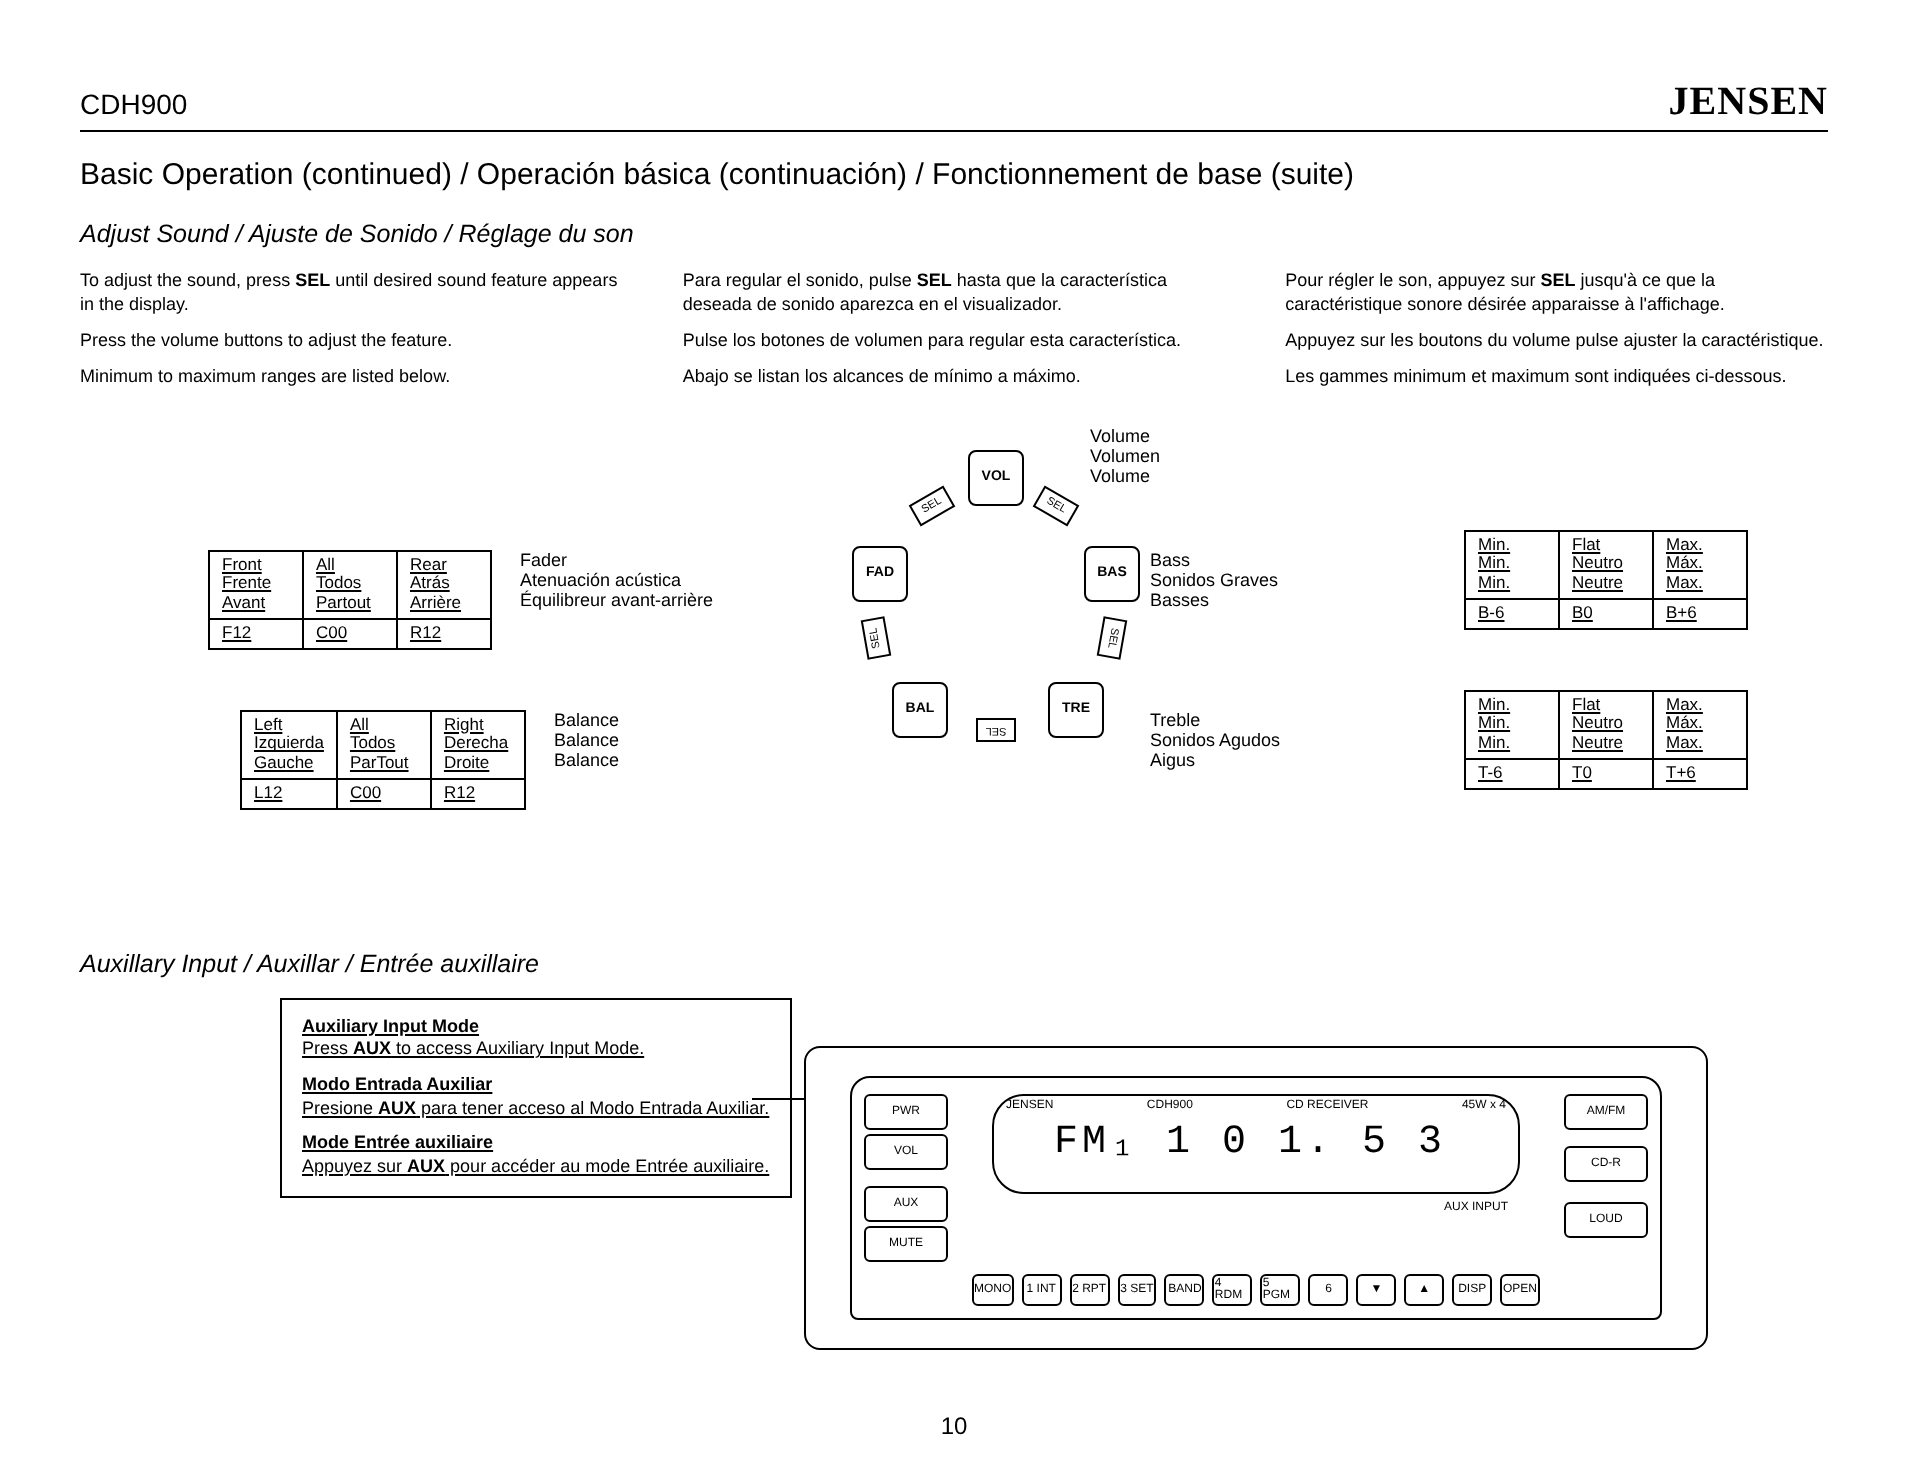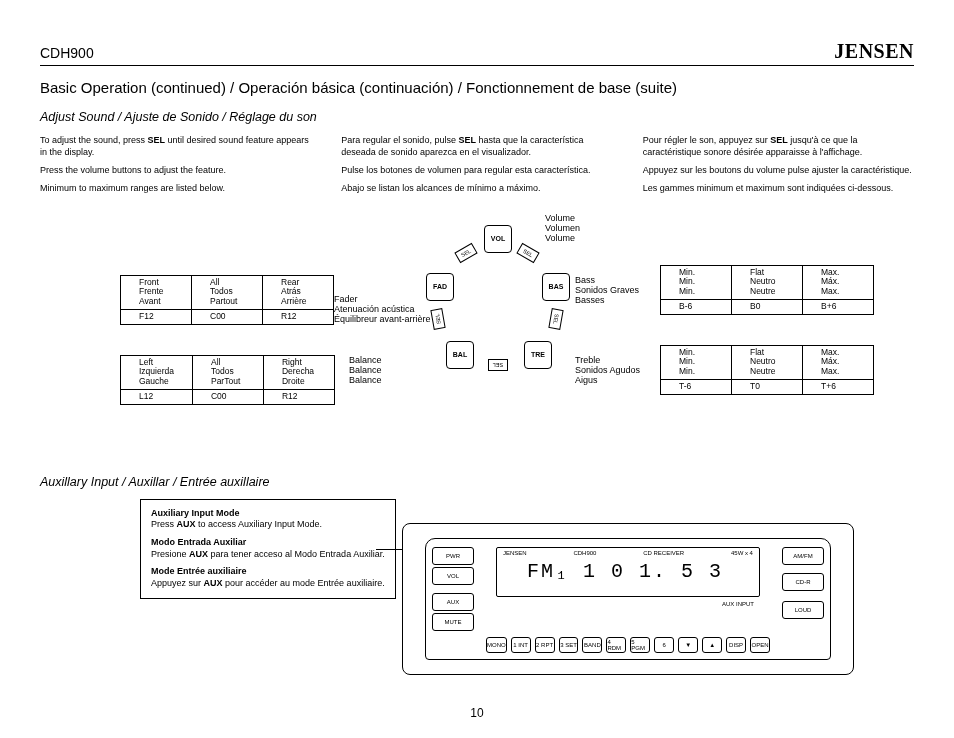--- a/index.html
+++ b/index.html
@@ -10,47 +10,47 @@
            letter-spacing:0.5px; }
   .rule { border:none; border-top:1px solid #000; margin:2px 0 10px 0; }
   .title { font-size:15px; margin:13px 0 14px 0; }
   .subitalic { font-style:italic; font-size:12.5px; margin:0 0 10px 0; }
   .cols3 { display:flex; gap:30px; font-size:9px; line-height:1.35; }
   .cols3 > div { flex:1; }
   .cols3 p { margin:0 0 6px 0; }
   .cols3 b { font-weight:bold; }
   .diagramzone { position:relative; height:260px; margin-top:14px; }
   .minitab { border-collapse:collapse; font-size:8.5px; line-height:1.15; }
-  .minitab td { border:1px solid #000; padding:2px 18px; vertical-align:top; min-width:34px; }
+  .minitab td { border:1px solid #000; padding:2px 6px; vertical-align:top; min-width:34px;text-decoration:underline; }
   .row2 td { border-top:none; }
   .lab { font-size:9px; line-height:1.15; }
-  .faderblk { position:absolute; left:80px; top:60px; display:flex; align-items:flex-end; }
+  .faderblk { position:absolute; left:64px; top:60px; display:flex; align-items:flex-start; gap:14px; }
   .balblk   { position:absolute; left:80px; top:140px; display:flex; align-items:flex-start; gap:14px; }
   .bassblk  { position:absolute; right:40px; top:50px; display:flex; align-items:center; gap:14px; }
   .trebblk  { position:absolute; right:40px; top:130px; display:flex; align-items:center; gap:14px; }
   .vollab   { position:absolute; left:505px; top:-2px; font-size:9px; line-height:1.15; }
   .basslab  { position:absolute; left:535px; top:60px; font-size:9px; line-height:1.15; }
   .treblab  { position:absolute; left:535px; top:140px; font-size:9px; line-height:1.15; }
   .ddial { position:absolute; left:380px; top:14px; width:155px; height:155px; }
   .circ  { position:absolute; width:26px; height:26px; border:1px solid #000; border-radius:4px;
            background:#fff; font-size:7px; text-align:center; line-height:1; display:flex;
            align-items:center; justify-content:center; font-weight:bold; }
   .sel   { position:absolute; width:18px; height:10px; border:1px solid #000; background:#fff;
            font-size:5.5px; text-align:center; line-height:10px; transform:rotate(-20deg); }
   .auxblock { position:relative; height:200px; margin-top:8px; }
   .auxbox { position:absolute; left:100px; top:0; width:234px; border:1px solid #000; padding:8px 10px;
             font-size:9px; line-height:1.3; }
-  .auxbox p { margin:0 0 6px 0; }
+  .auxbox p { margin:0 0 6px 0;text-decoration:underline; }
   .lead { position:absolute; left:336px; top:50px; width:150px; height:1px; border-top:1px solid #000; }
   .radio { position:absolute; left:362px; top:24px; width:450px; height:150px;
            border:1px solid #000; border-radius:8px; background:#fff; }
   .face  { position:absolute; left:22px; top:14px; right:22px; bottom:14px; border:1px solid #000;
            border-radius:10px 10px 4px 4px; }
   .screen{ position:absolute; left:70px; top:8px; right:70px; height:48px; border:1px solid #000;
-           border-radius:2px; background:#fff; font-family:"Courier New", monospace; }
+           border-radius:16px; background:#fff; font-family:"Courier New", monospace; }
   .scrtxt{ position:absolute; left:30px; top:12px; font-size:20px; letter-spacing:2px; }
   .scrtop{ position:absolute; top:2px; left:6px; right:6px; display:flex; justify-content:space-between;
            font-size:6px; font-family:Arial; }
   .sideb { position:absolute; width:40px; height:16px; border:1px solid #000; border-radius:3px;
            font-size:6px; display:flex; align-items:center; justify-content:center; }
   .bottombtns { position:absolute; left:60px; right:60px; bottom:6px; display:flex; gap:4px;
                 justify-content:center; }
   .bb { flex:1; height:14px; border:1px solid #000; border-radius:3px; font-size:6px;
         display:flex; align-items:center; justify-content:center; max-width:42px; }
   .auxjack { position:absolute; right:76px; top:62px; font-size:6px; }

